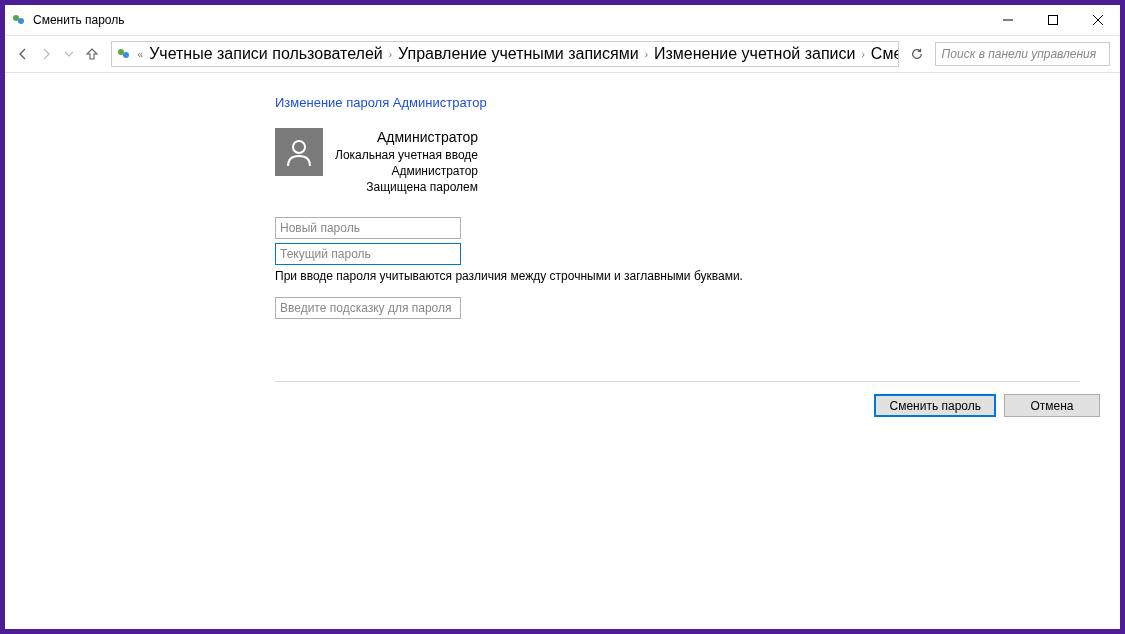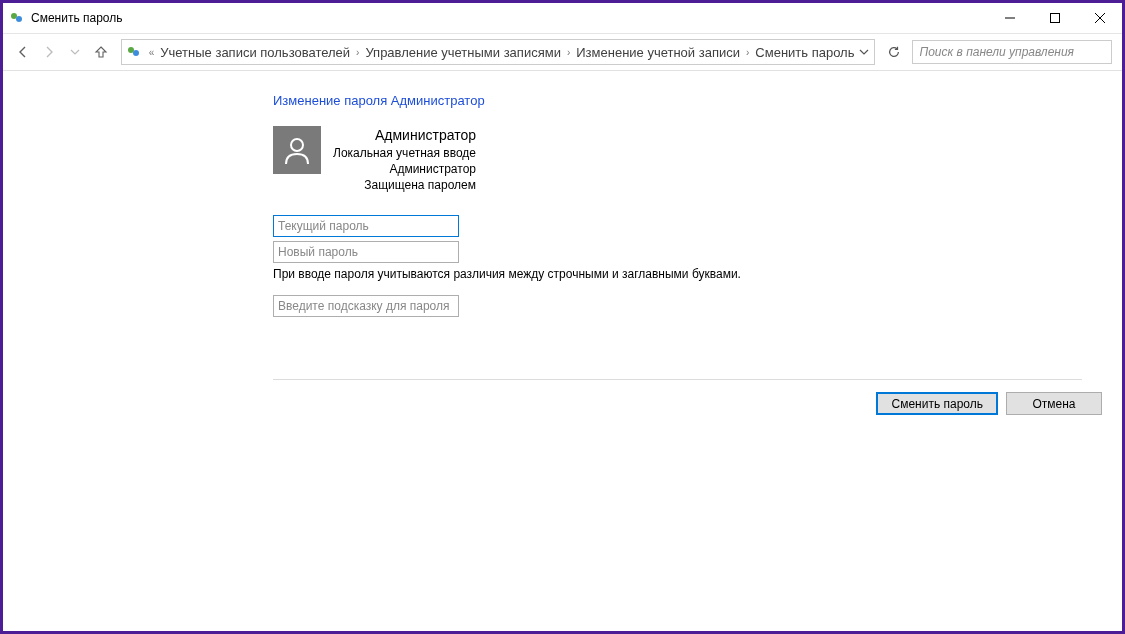--- a/index.html
+++ b/index.html
@@ -8,21 +8,21 @@
     font-family: "Segoe UI", Tahoma, sans-serif;
     font-size: 12px;
     color: #000;
     background: #fff;
     height: 100%;
   }
   .window {
     width: 1125px;
     height: 634px;
     box-sizing: border-box;
-    border: 3px solid #4c1d95;
+    border: 5px solid #4c1d95;
     display: flex;
     flex-direction: column;
     background: #fff;
   }
   
   .titlebar {
     height: 30px;
     display: flex;
     align-items: center;
     justify-content: space-between;
@@ -92,22 +92,22 @@
     height: 100%;
     display:flex;
     align-items:center;
   }
   .bc-item {
     height: 100%;
     display:flex;
     align-items:center;
     padding: 0 2px;
     white-space: nowrap;
-    font-size: 13px;
-    color: #404040;
+    font-size: 16px;
+    color: #000000;
   }
   .bc-expand {
     margin-left: auto;
     width: 16px;
     display:flex;
     align-items:center;
     justify-content:center;
     color: #555;
     font-size: 9px;
   }
@@ -325,23 +325,23 @@
           </svg>
         </div>
         <div class="account-info">
           <div class="account-name">Администратор</div>
           <div>Локальная учетная вводе</div>
           <div>Администратор</div>
           <div>Защищена паролем</div>
         </div>
       </div>
 
+      <input class="pw-input" type="password" placeholder="Новый пароль" style="">
+
       <input class="pw-input focused" type="password" autofocus="" placeholder="Текущий пароль" style="">
-
-      <input class="pw-input" type="password" placeholder="Новый пароль" style="">
 
 
       <div class="helper">При вводе пароля учитываются различия между строчными и заглавными буквами.</div>
 
       <input class="pw-input" type="text" placeholder="Введите подсказку для пароля" style="">
 
 
       <div class="footer-area">
         <div class="button-row">
           <button class="btn primary">Сменить пароль</button>

